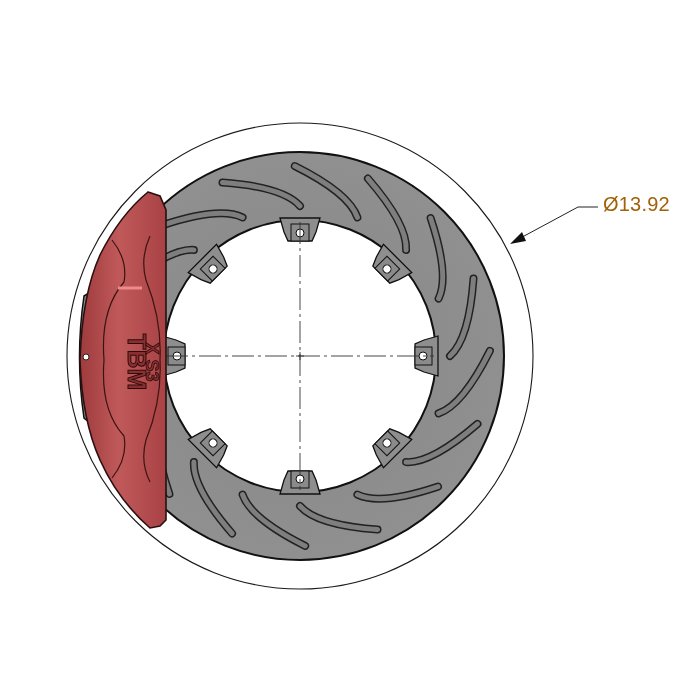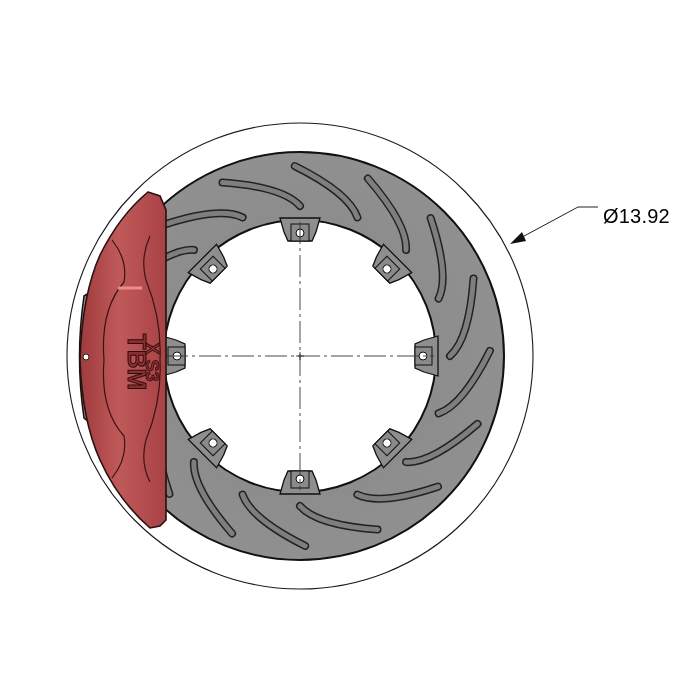--- a/index.html
+++ b/index.html
@@ -1,18 +1,18 @@
 <!DOCTYPE html>
 <html><head>
   <meta charset="utf-8">
   <style>
     html, body { margin: 0; padding: 0; background: #ffffff; }
     body { width: 700px; height: 700px; position: relative; overflow: hidden; font-family: "Liberation Sans", sans-serif; }
     #drawing { position: absolute; left: 0; top: 0; width: 700px; height: 700px; }
-    .dim-label { position: absolute; left: 603px; top: 205px; font-size: 20px; color: #000000; font-family: "Liberation Sans", sans-serif; letter-spacing: 0.2px; }
+    .dim-label { position: absolute; left: 603px; top: 193px; font-size: 20px; color: #a16207; font-family: "Liberation Sans", sans-serif; letter-spacing: 0.2px; }
   </style>
 </head>
 <body>
 
 <svg id="drawing" viewBox="0 0 700 700" xmlns="http://www.w3.org/2000/svg">
   <defs>
     <linearGradient id="caliperGrad" x1="0" y1="0" x2="1" y2="0">
       <stop offset="0" stop-color="#9e3b3d"></stop>
       <stop offset="0.45" stop-color="#c0595a"></stop>
       <stop offset="1" stop-color="#a84244"></stop>

